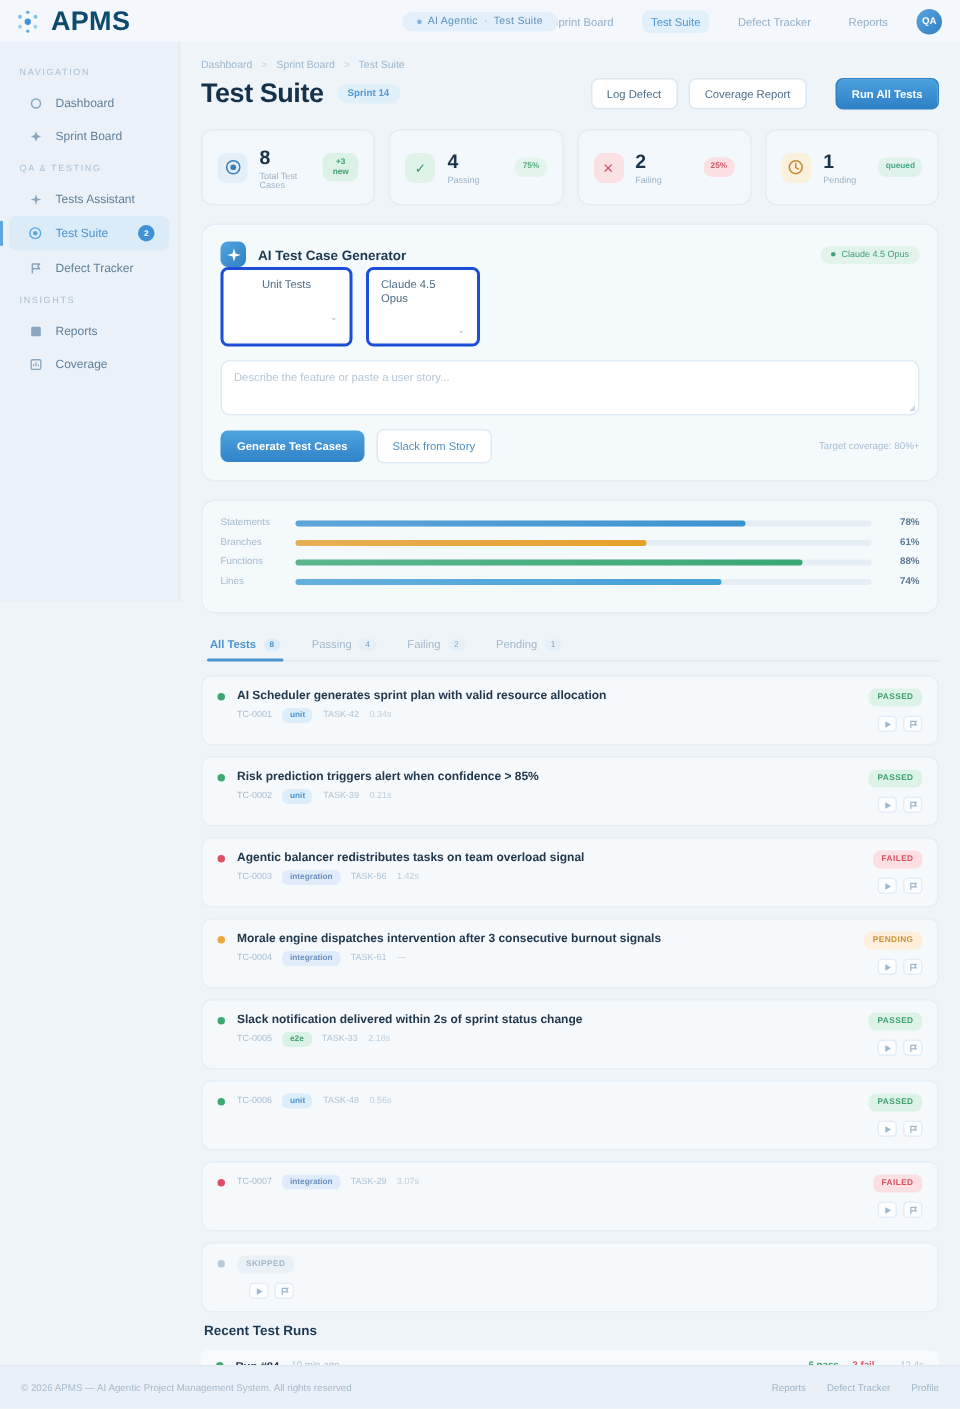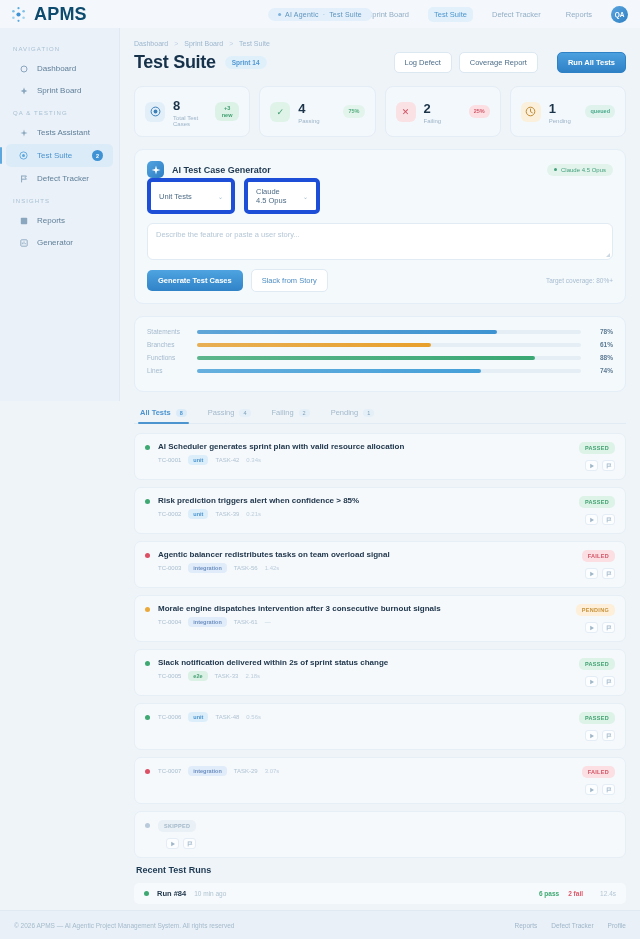--- a/index.html
+++ b/index.html
@@ -147,23 +147,23 @@
   .ai-title { font-size: 9px; font-weight: bold; color: #1d3850; }
   .model-chip {
     margin-left: auto; display: flex; align-items: center; gap: 4px;
     background: #e2f3ec; color: #43a07c; font-size: 6px;
     padding: 3px 7px; border-radius: 8px;
   }
   .model-chip .dot { width: 3px; height: 3px; border-radius: 50%; background: #43a07c; }
 
   .selects { display: flex; gap: 9px; margin-bottom: 9px; }
   .select {
-    background: #fff; border: 4px solid #1d4ed8; border-radius: 5px;
+    background: #fff; border: 2px solid #1d4ed8; border-radius: 5px;
     font-size: 7.5px; color: #4e6c86;
-    padding: 5px 8px; display: flex; align-items: center; gap: 13px;
+    padding: 5px 8px; display: flex; align-items: center; gap: 13px; flex-direction: column;
   }
   .select .cv { font-size: 6px; color: #9fb7cb; margin-left: auto; }
   .select.w1 { width: 88px; }
   .select.w2 { width: 76px; }
 
   .textarea {
     width: 100%; height: 37px; background: #fff;
     border: 1px solid #e1ebf4; border-radius: 6px;
     font-size: 7.5px; color: #b5c7d6; padding: 6px 8px;
     position: relative; margin-bottom: 9px;
@@ -374,21 +374,21 @@
         <span>Reports</span>
       </div>
 
       <div class="nav-item">
         <span class="ico">
           <svg width="8" height="8" viewBox="0 0 8 8">
               <rect x="0.8" y="0.8" width="6.4" height="6.4" rx="0.8" fill="none" stroke="currentColor" stroke-width="0.9"></rect>
               <path d="M2.4 5.2 V3.6 M4 5.2 V2.4 M5.6 5.2 V4.2" stroke="currentColor" stroke-width="0.8"></path>
             </svg>
         </span>
-        <span>Generator</span>
+        <span>Coverage</span>
       </div>
     </div>
 
     <div class="main">
 
       <div class="breadcrumb">
         <span>Dashboard</span>
         <span class="sep">&gt;</span>
         <span>Sprint Board</span>
         <span class="sep">&gt;</span>

